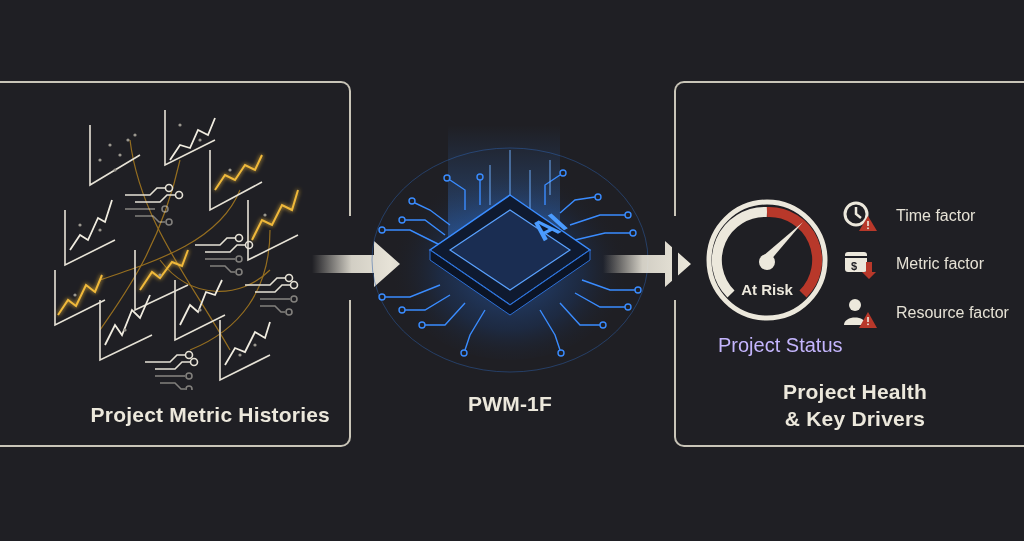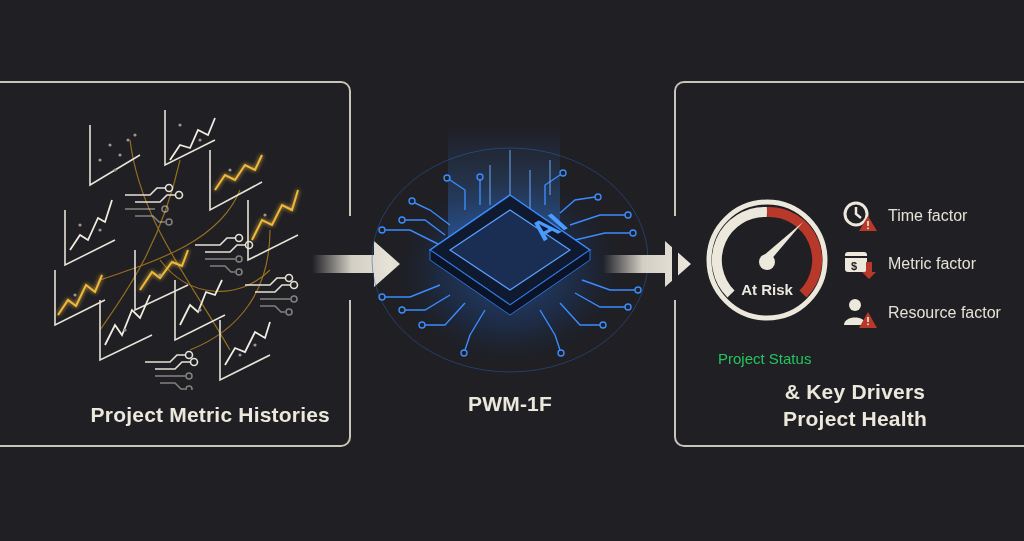--- a/index.html
+++ b/index.html
@@ -16,22 +16,22 @@
   .panel.left { left:-12px; width:363px; border-left:none; border-top-left-radius:0; border-bottom-left-radius:0;
     border-image:none; }
   .panel.right { left:674px; width:362px; border-right:none; border-top-right-radius:0; border-bottom-right-radius:0; }
   .gap { position:absolute; width:6px; background:#1f1f24; }
   .caption {
     position:absolute; font-weight:bold; font-size:21px; text-align:center; color:#ece8dc;
     letter-spacing:0.2px;
   }
   .arrow { position:absolute; }
   .factor { position:absolute; left:842px; display:flex; align-items:center; gap:10px; }
-  .factor .label { font-size:16px; color:#e6e2d6; }
-  .status-label { position:absolute; left:718px; top:334px; font-size:15px; color:#22c55e;margin-top:16px; }
+  .factor .label { font-size:16px; color:#e6e2d6;margin-left:8px; }
+  .status-label { position:absolute; left:718px; top:334px; font-size:20px; color:#c4b5fd; }
   svg { display:block; }
 </style>
 </head>
 <body>
 
 <div class="panel left"></div>
 <div class="gap" style="left:347px; top:216px; height:84px;"></div>
 
 <svg style="position:absolute;left:40px;top:100px;" width="280" height="290" viewBox="0 0 280 290">
   <defs>
@@ -273,15 +273,15 @@
     <circle cx="13" cy="8" r="6" fill="#ece8dc"></circle>
     <path d="M2 28 C2 18, 24 18, 24 28 Z" fill="#ece8dc"></path>
     <polygon points="26,15 35,31 17,31" fill="#b8382a"></polygon>
     <rect x="25.2" y="20" width="1.6" height="5" fill="#ece8dc"></rect>
     <rect x="25.2" y="26.5" width="1.6" height="1.6" fill="#ece8dc"></rect>
   </svg>
   <span class="label">Resource factor</span>
 </div>
 
 <div class="caption" style="left:740px; top:378px; width:230px; line-height:27px;">
+  <div>Project Health</div>
   <div>&amp; Key Drivers</div>
-  <div>Project Health</div>
 </div>
 
 </body></html>

